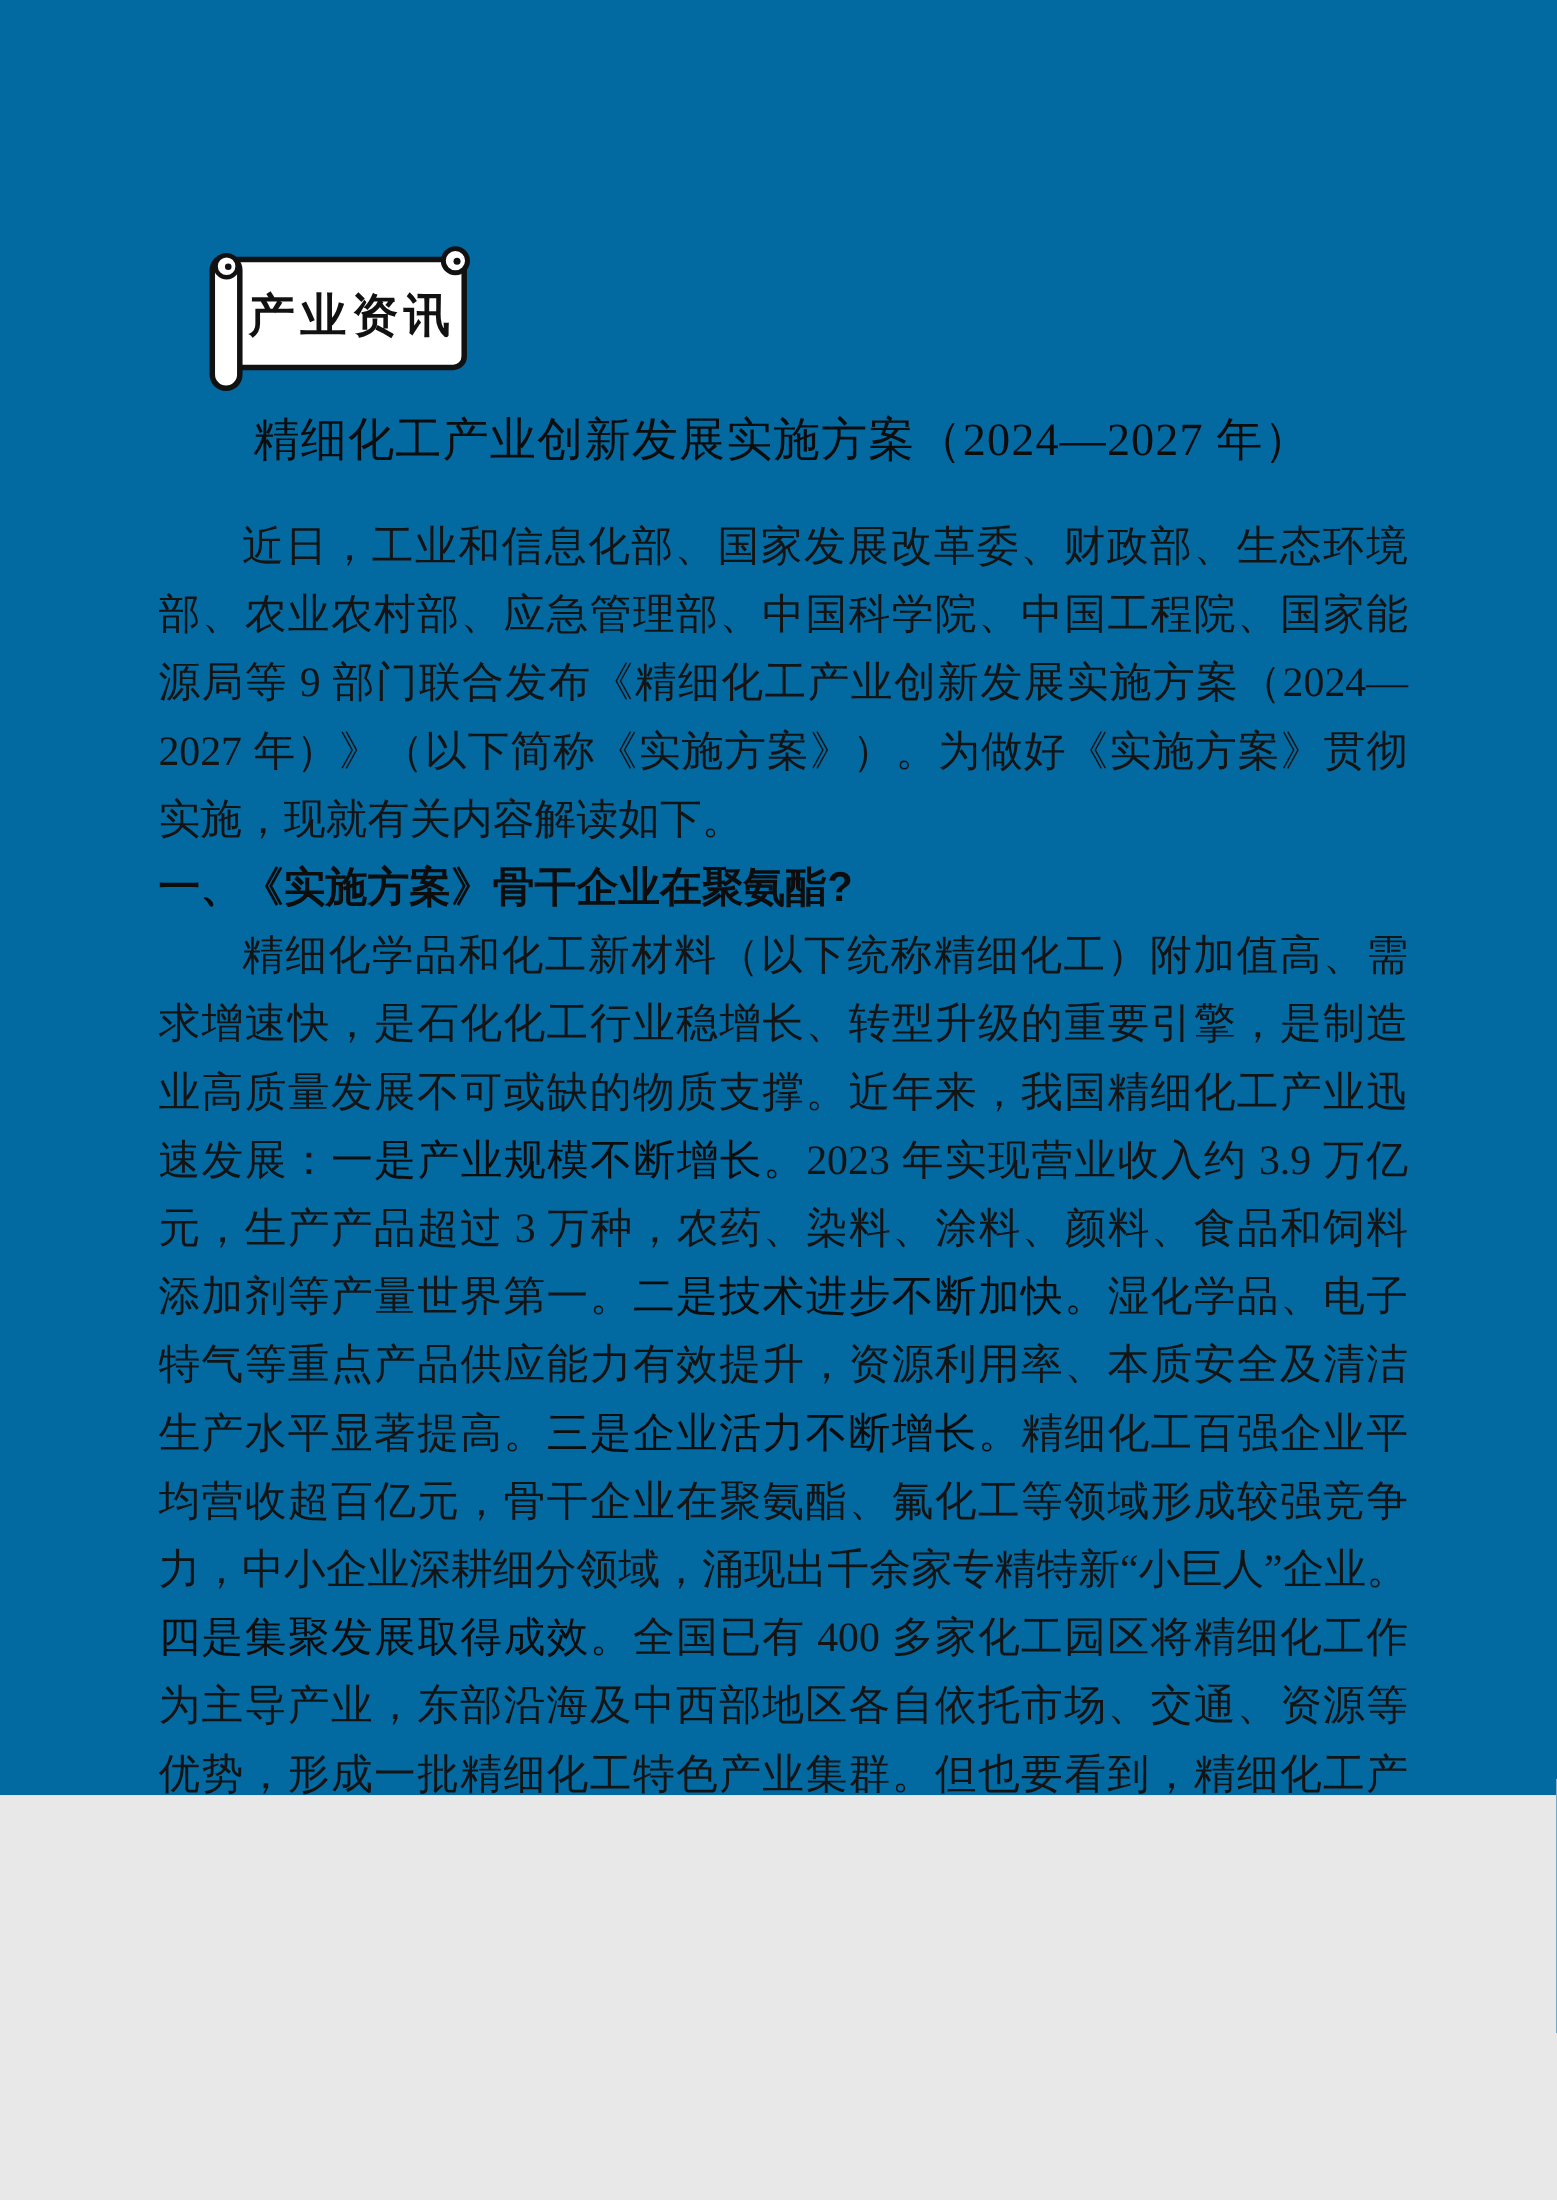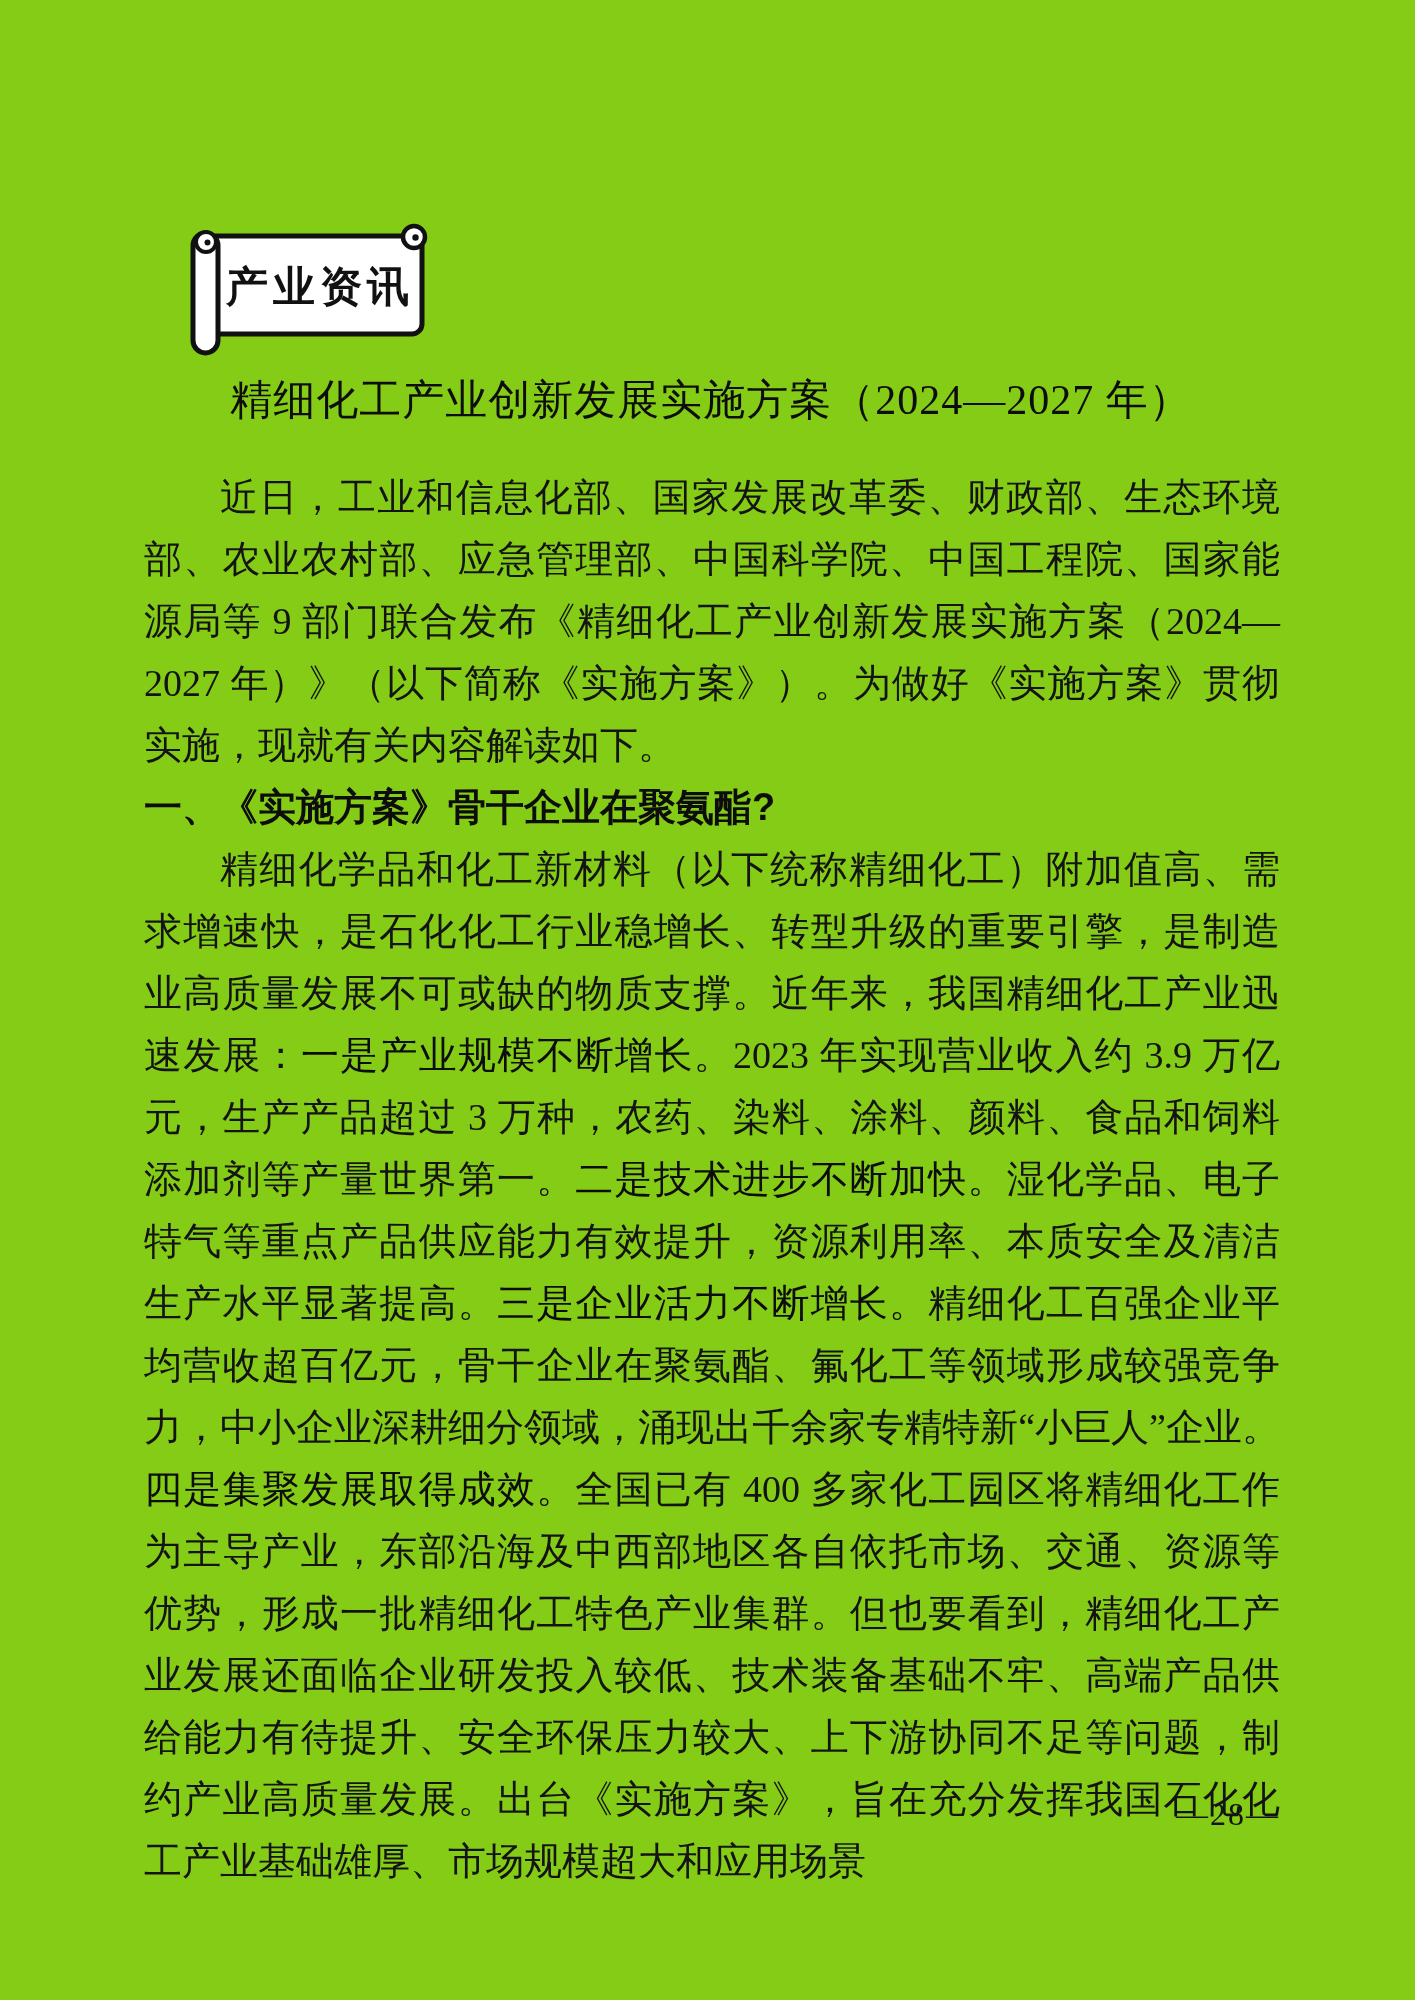--- a/index.html
+++ b/index.html
@@ -1,22 +1,22 @@
 <!DOCTYPE html>
 <html><head>
 <meta charset="utf-8">
 <style>
   * { margin: 0; padding: 0; box-sizing: border-box; }
   html, body { background: #e8e8e8; }
   .page {
     position: relative;
     width: 1415px;
-    height: 2000px;
+    height: 1632px;
     margin: 0 auto;
-    background: #84cc16;
+    background: #0369a1;
     color: #121212;
     font-family: "Liberation Serif", "DejaVu Serif", serif;
     overflow: hidden;
   }
 
   
   .badge {
     position: absolute;
     left: 184px;
     top: 220px;

